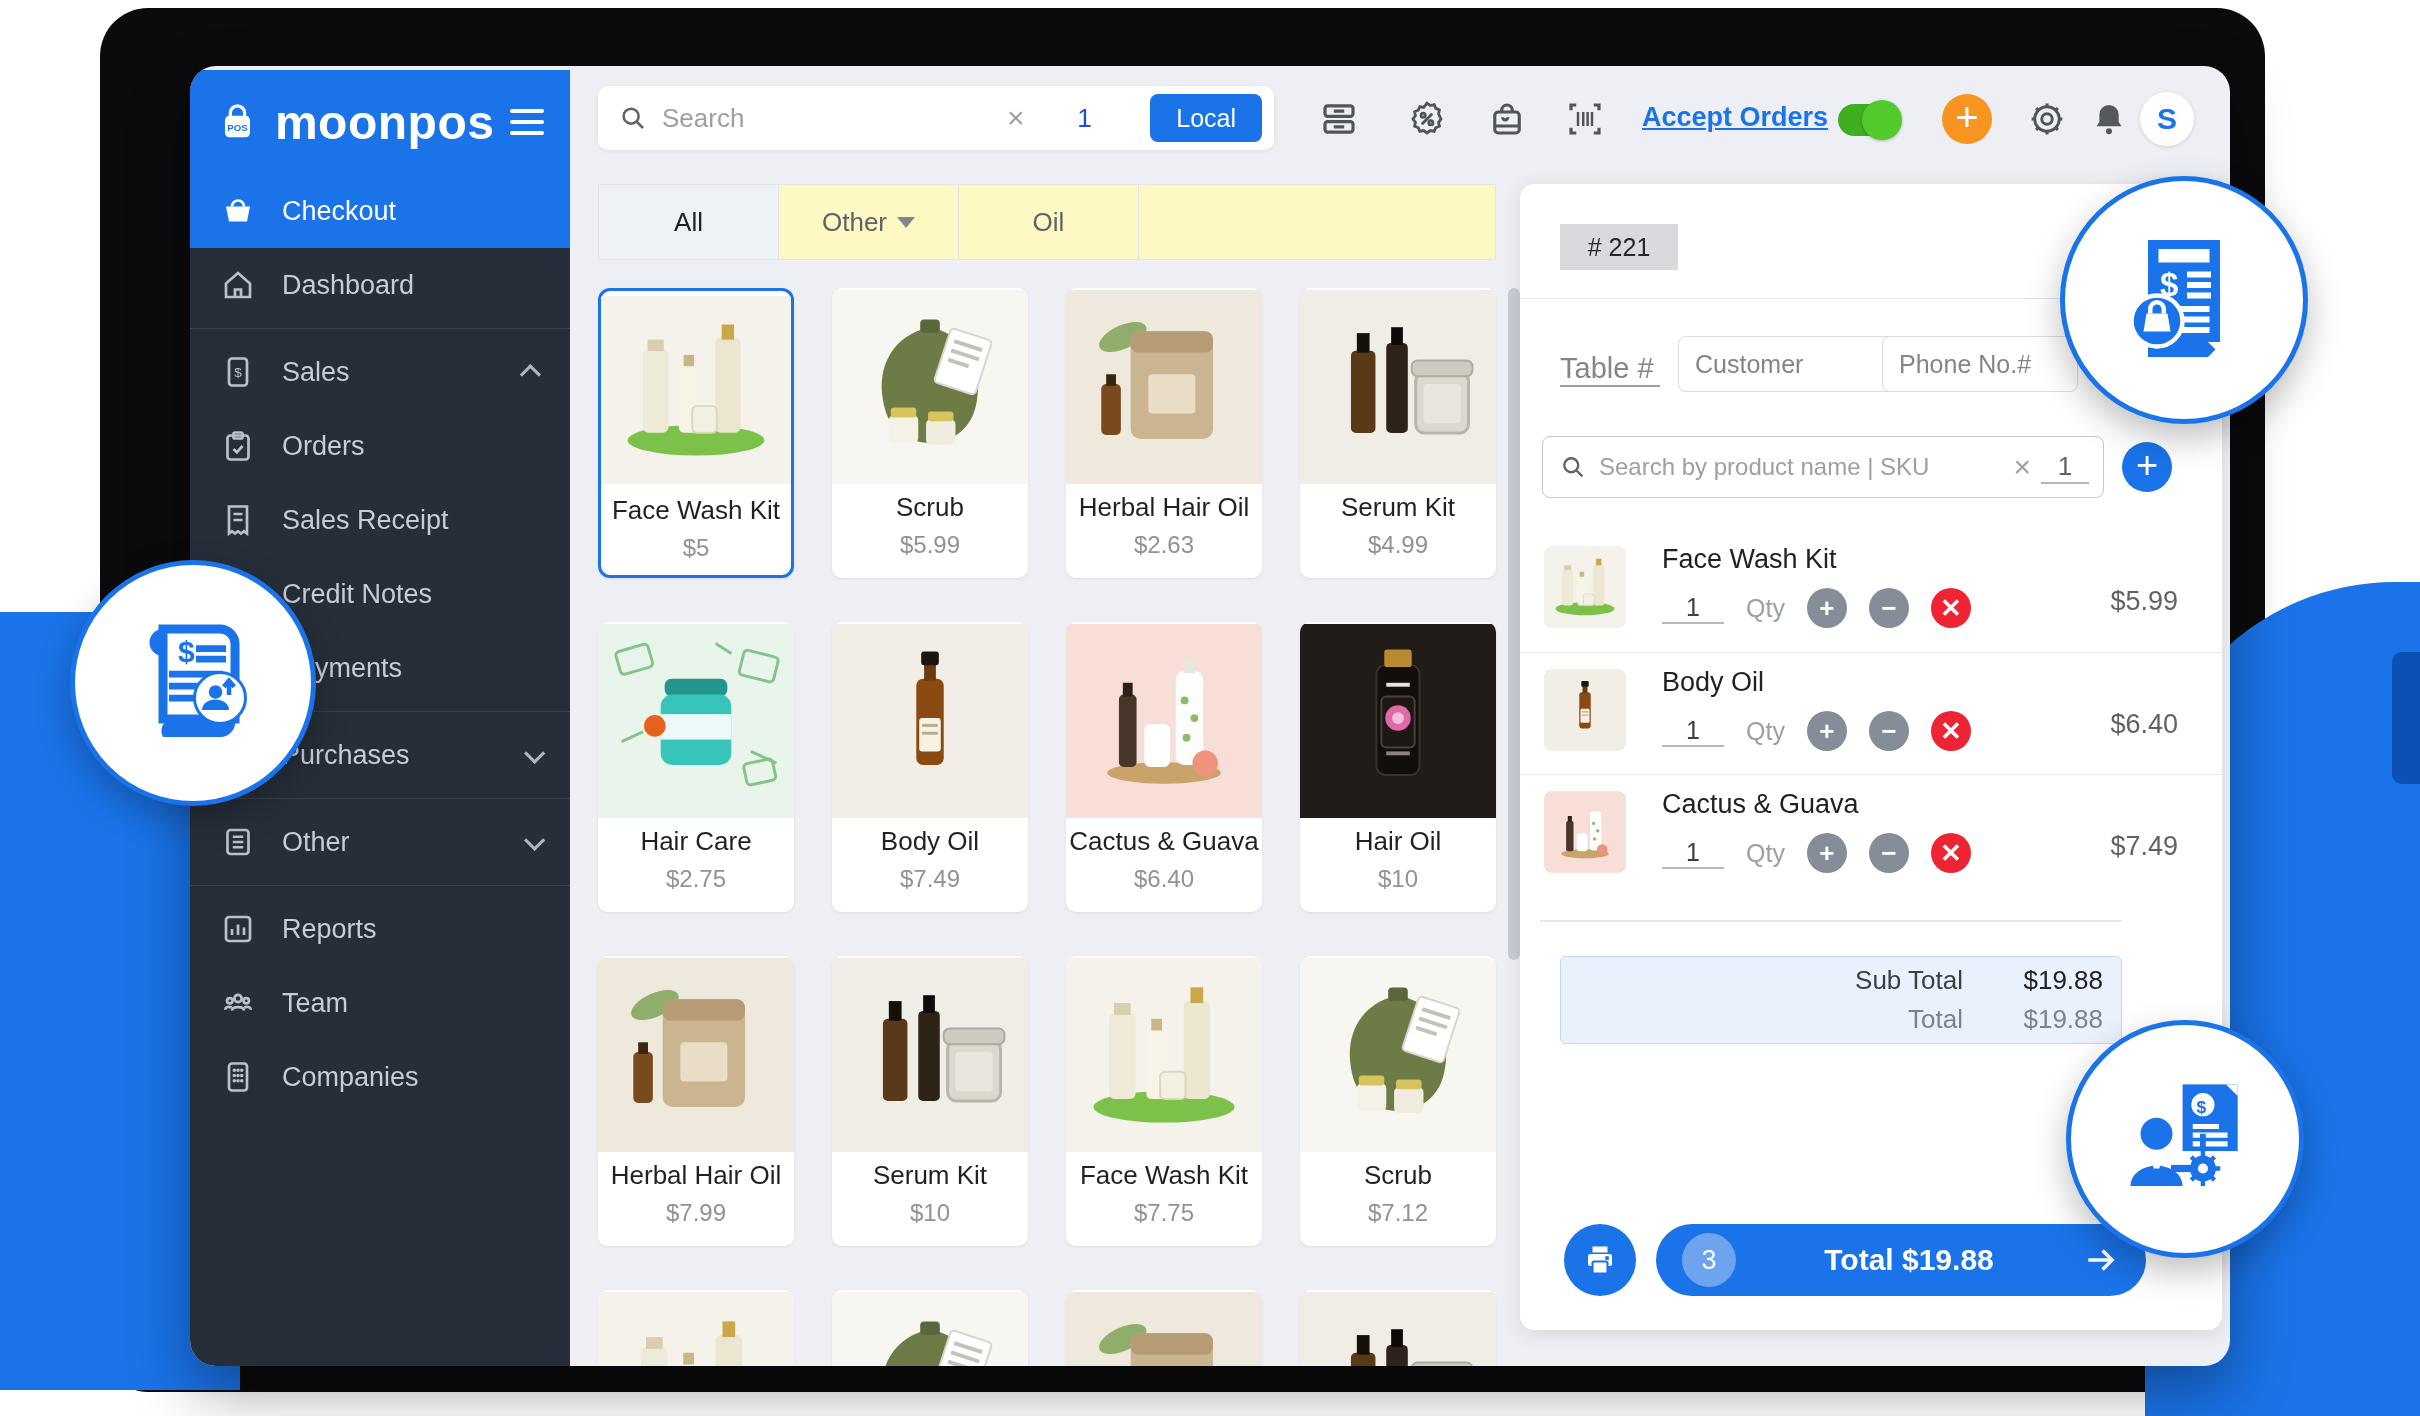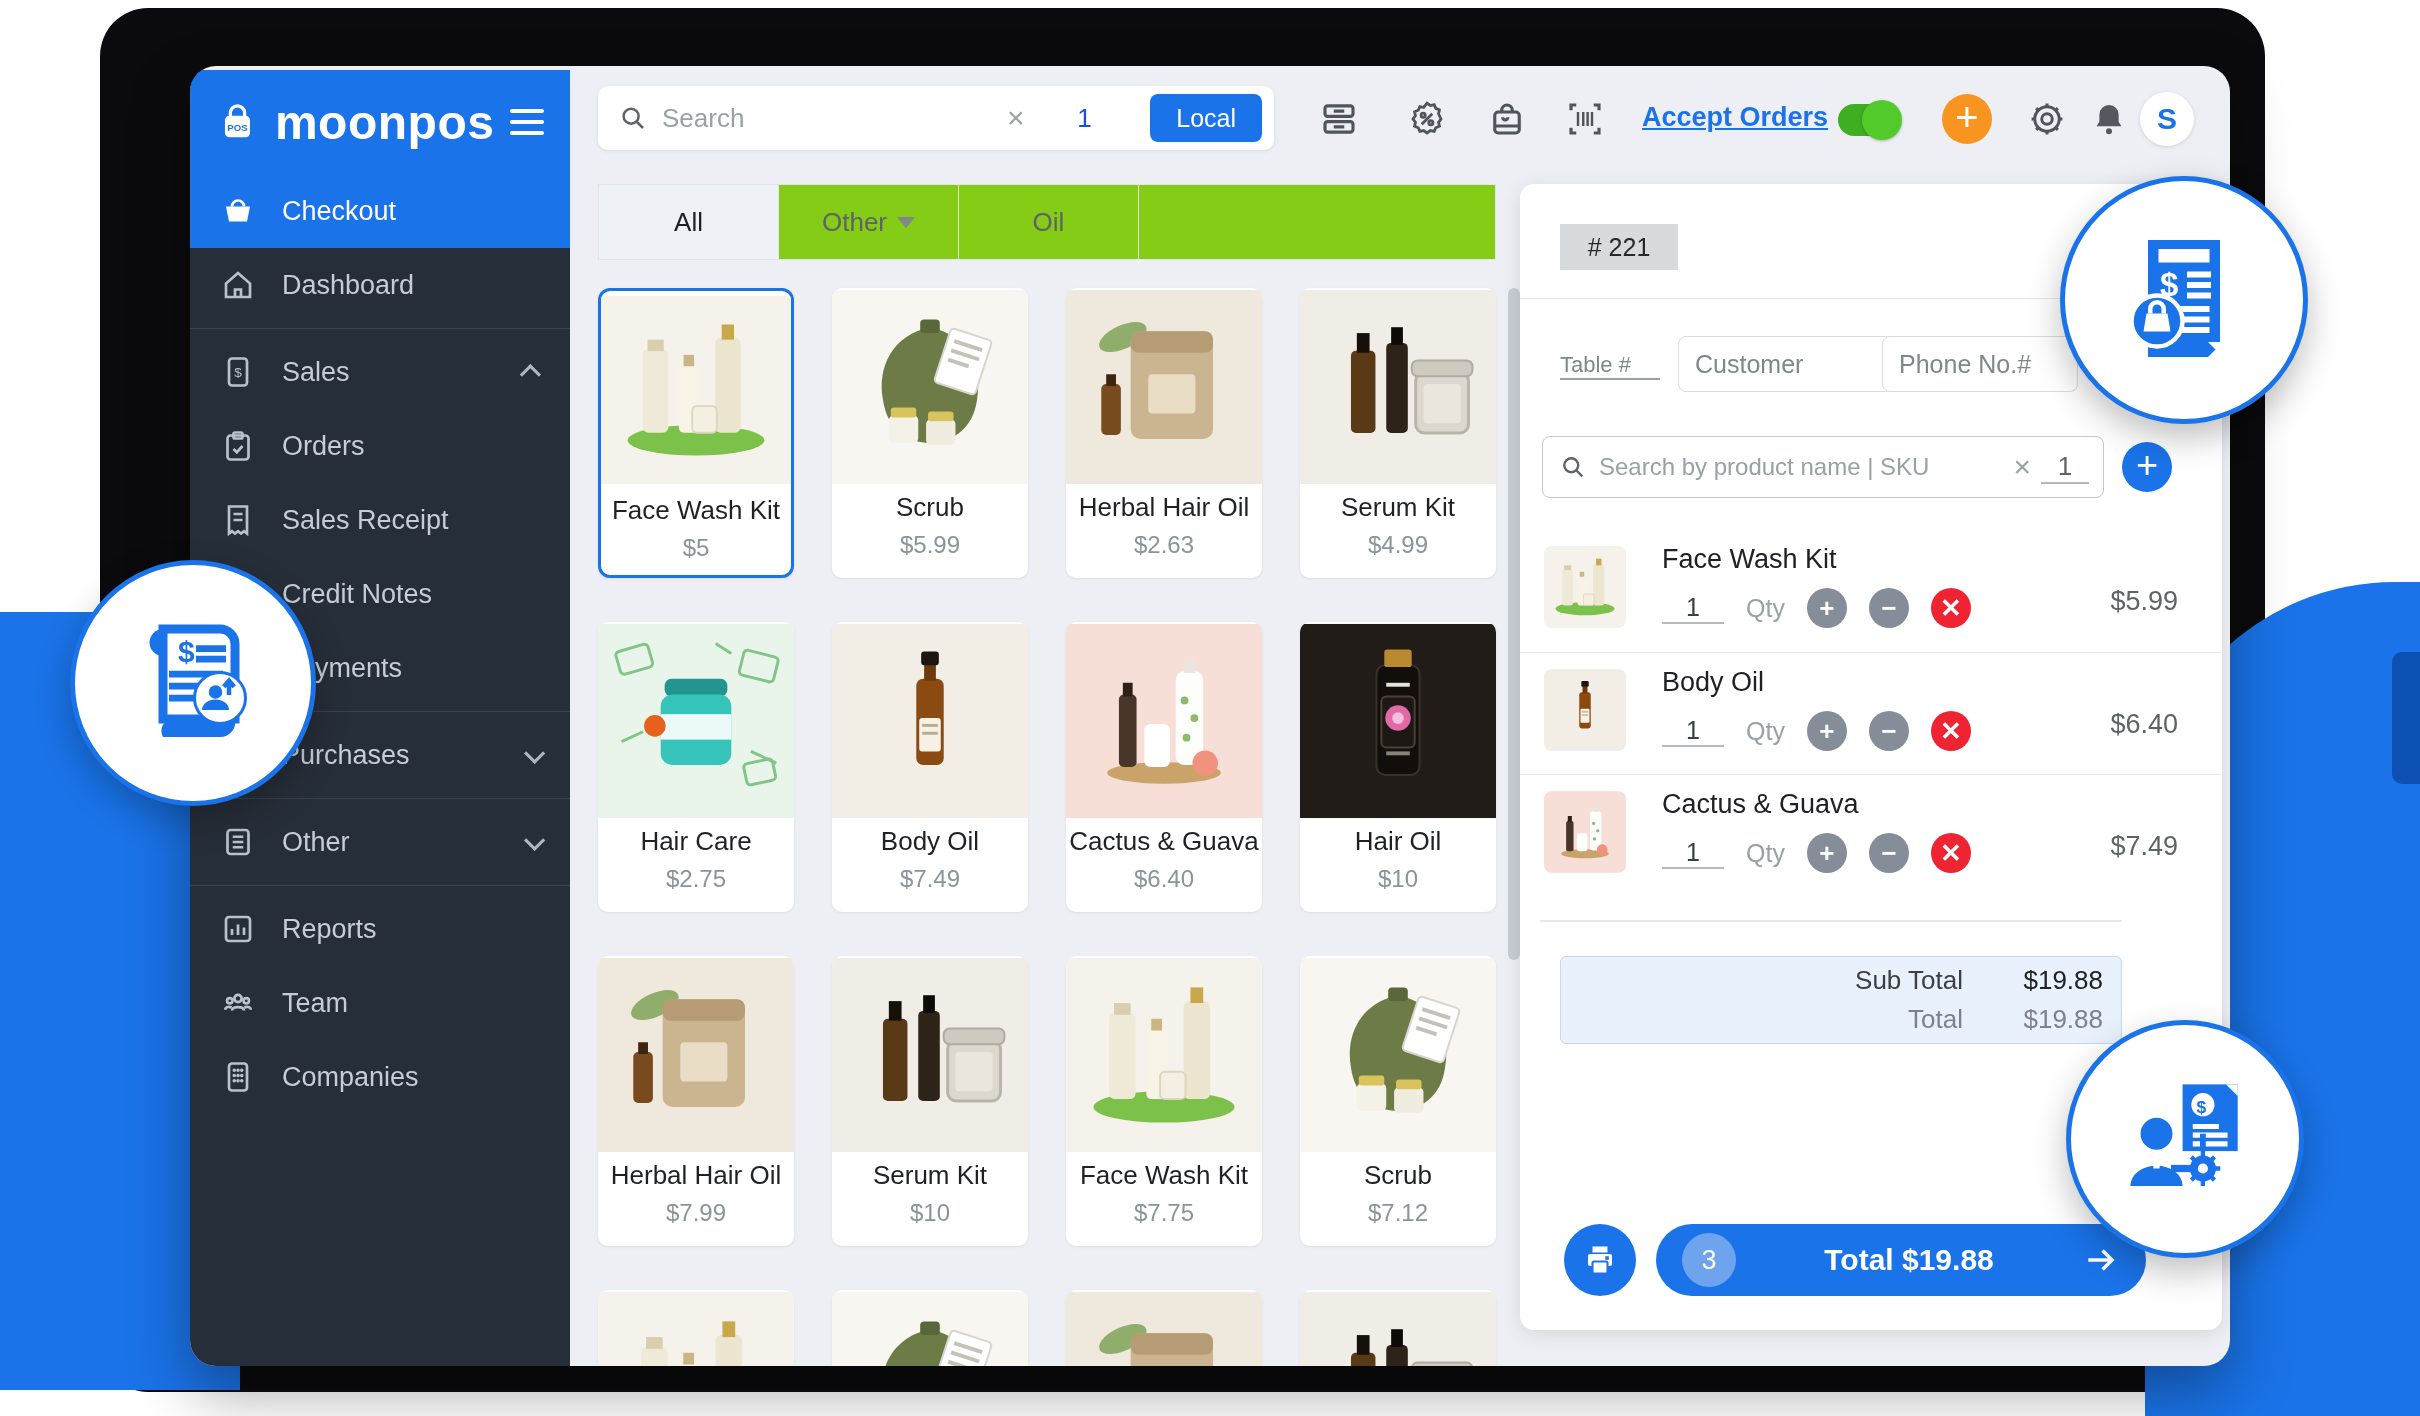--- a/index.html
+++ b/index.html
@@ -50,21 +50,21 @@
   .tb-icon { position:absolute; top:32px; width:42px; height:42px; cursor:pointer; }
   .accept-link { position:absolute; left:1072px; top:36px; font-size:27px; font-weight:700; color:#1a73e8; text-decoration:underline; cursor:pointer; }
   .toggle { position:absolute; left:1268px; top:38px; width:60px; height:32px; background:#3fae21; border-radius:16px; cursor:pointer; }
   .toggle .knob { position:absolute; right:-4px; top:-4px; width:40px; height:40px; border-radius:50%; background:#52cb2a; box-shadow:0 1px 3px rgba(0,0,0,.25); }
   .plus-orange { position:absolute; left:1372px; top:28px; width:50px; height:50px; border-radius:50%; background:#f89420; color:#fff;
     font-size:40px; line-height:46px; text-align:center; cursor:pointer; font-weight:500;}
   .avatar { position:absolute; left:1570px; top:26px; width:54px; height:54px; border-radius:50%; background:#fff; color:#1a73e8;
     font-size:30px; font-weight:700; display:flex; align-items:center; justify-content:center; cursor:pointer; box-shadow:0 1px 4px rgba(0,0,0,.12); }
 
   
-  .tabbar { position:absolute; left:408px; top:118px; width:898px; height:76px; background:#84cc16; border:1px solid #e1e4e9; display:flex; }
+  .tabbar { position:absolute; left:408px; top:118px; width:898px; height:76px; background:#fef9c3; border:1px solid #e1e4e9; display:flex; }
   .tab { width:180px; border-right:1px solid #e1e4e9; display:flex; align-items:center; justify-content:center; gap:10px;
     font-size:26px; color:#5f6368; cursor:pointer; }
   .tab.active { background:#eef1f5; color:#202124; }
   .tab .caret { width:0; height:0; border-left:9px solid transparent; border-right:9px solid transparent; border-top:11px solid #80868b; }
   .tab-filler { flex:1; }
 
   
   .grid { position:absolute; left:408px; top:222px; width:898px; display:grid; grid-template-columns:repeat(4,196px); gap:44px 38px; }
   .card { width:196px; height:290px; background:#fff; border-radius:10px; box-shadow:0 1px 3px rgba(0,0,0,.07); cursor:pointer;
     display:flex; flex-direction:column; align-items:center; overflow:hidden; }
@@ -73,21 +73,21 @@
   .card .pname { font-size:26px; color:#1f2125; font-weight:500; margin-top:6px; white-space:nowrap; }
   .card .pprice { font-size:24px; color:#8d929b; margin-top:8px; }
   .scrollbar { position:absolute; left:1318px; top:222px; width:12px; height:672px; background:#c7ccd4; border-radius:6px; cursor:pointer; }
 
   
   .panel { position:absolute; left:1330px; top:118px; width:702px; height:1146px; background:#fff; border-radius:14px;
     box-shadow:0 4px 18px rgba(60,64,67,.13); }
   .order-tab { position:absolute; left:40px; top:40px; width:118px; height:46px; background:#d8dadd; display:flex; align-items:center; justify-content:center;
     font-size:25px; color:#26282c; font-weight:500; cursor:pointer; }
   .panel-div1 { position:absolute; left:0; top:114px; width:702px; height:1px; background:#e4e6ea; }
-  .uline-input { border:none; outline:none; border-bottom:2px solid #9aa0a6; background:transparent; font-size:22px; color:#333; font-family:inherit;}
+  .uline-input { border:none; outline:none; border-bottom:2px solid #9aa0a6; background:transparent; font-size:29px; color:#333; font-family:inherit;}
   .uline-input::placeholder { color:#80868b; }
   .box-input { border:1.5px solid #dadce0; border-radius:8px; outline:none; font-size:25px; color:#333; padding:0 16px; height:56px; font-family:inherit; background:#fff;}
   .box-input::placeholder { color:#80868b; }
   .p-table { position:absolute; left:40px; top:168px; width:100px; }
   .p-cust { position:absolute; left:158px; top:152px; width:216px; }
   .p-phone { position:absolute; left:362px; top:152px; width:196px; }
   .p-search { position:absolute; left:22px; top:252px; width:562px; height:62px; border:1.5px solid #c4c7cc; border-radius:8px;
     display:flex; align-items:center; padding:0 10px 0 16px; }
   .p-search input.main { border:none; outline:none; flex:1; font-size:24px; background:transparent; color:#333; font-family:inherit;}
   .p-search input.main::placeholder { color:#9aa0a6; }

